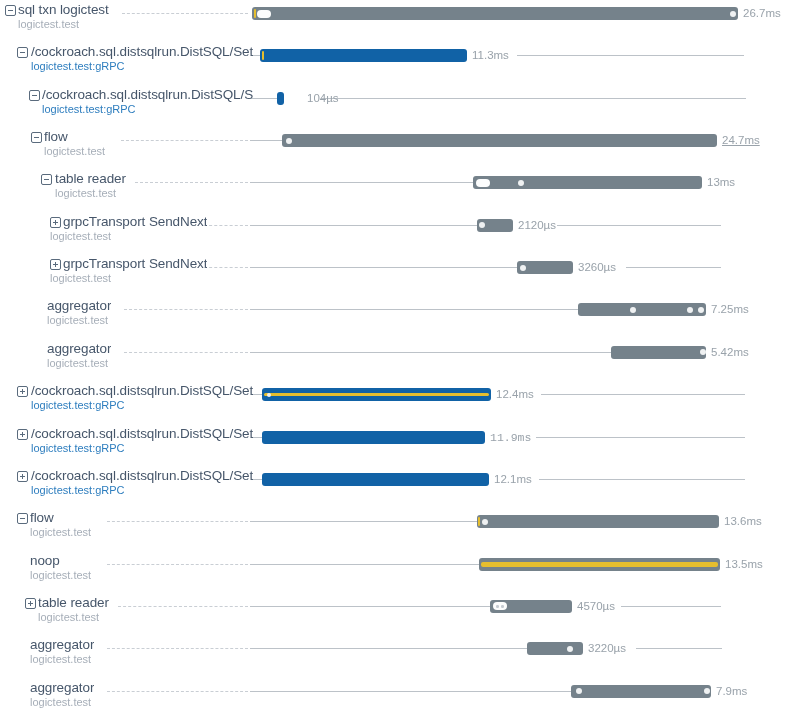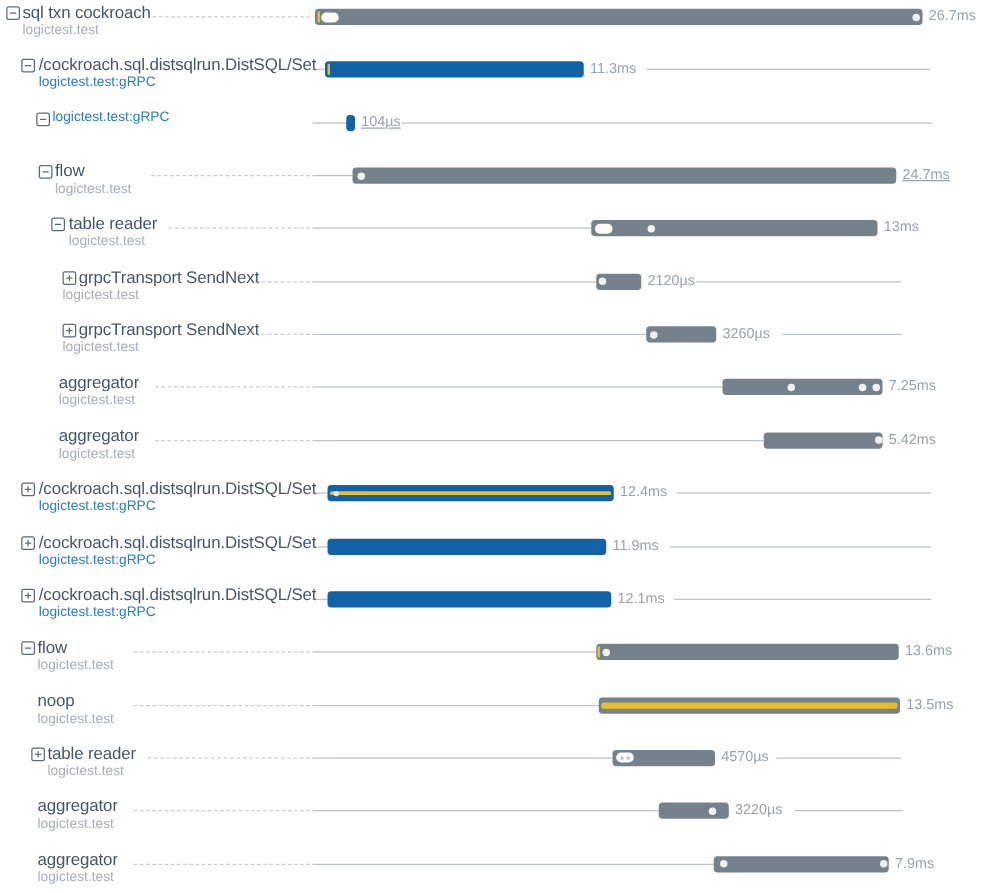--- a/index.html
+++ b/index.html
@@ -60,21 +60,21 @@
 </head>
 <body>
 
 <div class="page">
   <div class="rows" id="rows">
       <div class="row" style="top: 2px;">
     <span class="exp minus" style="left: 5px;"></span>
     <span class="dashline" style="left: 122px; width: 126px;"></span>
 
     <div class="label" style="left: 18px;">
-      <span class="name" style="max-width: 240px;">sql txn cockroach</span>
+      <span class="name" style="max-width: 240px;">sql txn logictest</span>
       <span class="sub">logictest.test</span>
     </div>
     <div class="bar gray" style="left: 252px; width: 486px;">
           <span class="mark ytick" style="left: 2px;"></span>
           <span class="mark pill" style="left: 5px;"></span>
           <span class="mark dot" style="left: 478px;"></span>
         </div>
     <span class="dur" style="left: 743px;">26.7ms</span>
 
   </div>
@@ -90,24 +90,25 @@
           <span class="mark ytick" style="left: 2px;"></span>
         </div>
     <span class="dur" style="left: 472px;">11.3ms</span>
     <span class="solidline trail" style="left: 517px; width: 227px;"></span>
   </div>
       <div class="row" style="top: 86.7px;">
     <span class="exp minus" style="left: 29px;"></span>
 
     <span class="solidline lead" style="left: 250px; width: 27px;"></span>
     <div class="label" style="left: 42px;">
+      <span class="name" style="max-width: 216px;">/cockroach.sql.distsqlrun.DistSQL/S</span>
       <span class="sub blue">logictest.test:gRPC</span>
     </div>
     <div class="bar blue" style="left: 277px; width: 7px;"></div>
-    <span class="dur" style="left: 289px; text-decoration: underline;">104µs</span>
+    <span class="dur" style="left: 307px;">104µs</span>
     <span class="solidline trail" style="left: 321px; width: 425px;"></span>
   </div>
       <div class="row" style="top: 129.05px;">
     <span class="exp minus" style="left: 31px;"></span>
     <span class="dashline" style="left: 121px; width: 127px;"></span>
     <span class="solidline lead" style="left: 250px; width: 32px;"></span>
     <div class="label" style="left: 44px;">
       <span class="name" style="max-width: 214px;">flow</span>
       <span class="sub">logictest.test</span>
     </div>
@@ -207,21 +208,21 @@
   </div>
       <div class="row" style="top: 425.5px;">
     <span class="exp plus" style="left: 17px;"></span>
 
     <span class="solidline lead" style="left: 250px; width: 12px;"></span>
     <div class="label" style="left: 31px;">
       <span class="name" style="max-width: 227px;">/cockroach.sql.distsqlrun.DistSQL/Set</span>
       <span class="sub blue">logictest.test:gRPC</span>
     </div>
     <div class="bar blue" style="left: 262px; width: 223px;"></div>
-    <span class="dur" style="left: 490px;">11.9ms</span>
+    <span class="dur" style="left: 490px; font-family: Liberation Mono, monospace;">11.9ms</span>
     <span class="solidline trail" style="left: 536px; width: 209px;"></span>
   </div>
       <div class="row" style="top: 467.85px;">
     <span class="exp plus" style="left: 17px;"></span>
 
     <span class="solidline lead" style="left: 250px; width: 12px;"></span>
     <div class="label" style="left: 31px;">
       <span class="name" style="max-width: 227px;">/cockroach.sql.distsqlrun.DistSQL/Set</span>
       <span class="sub blue">logictest.test:gRPC</span>
     </div>

